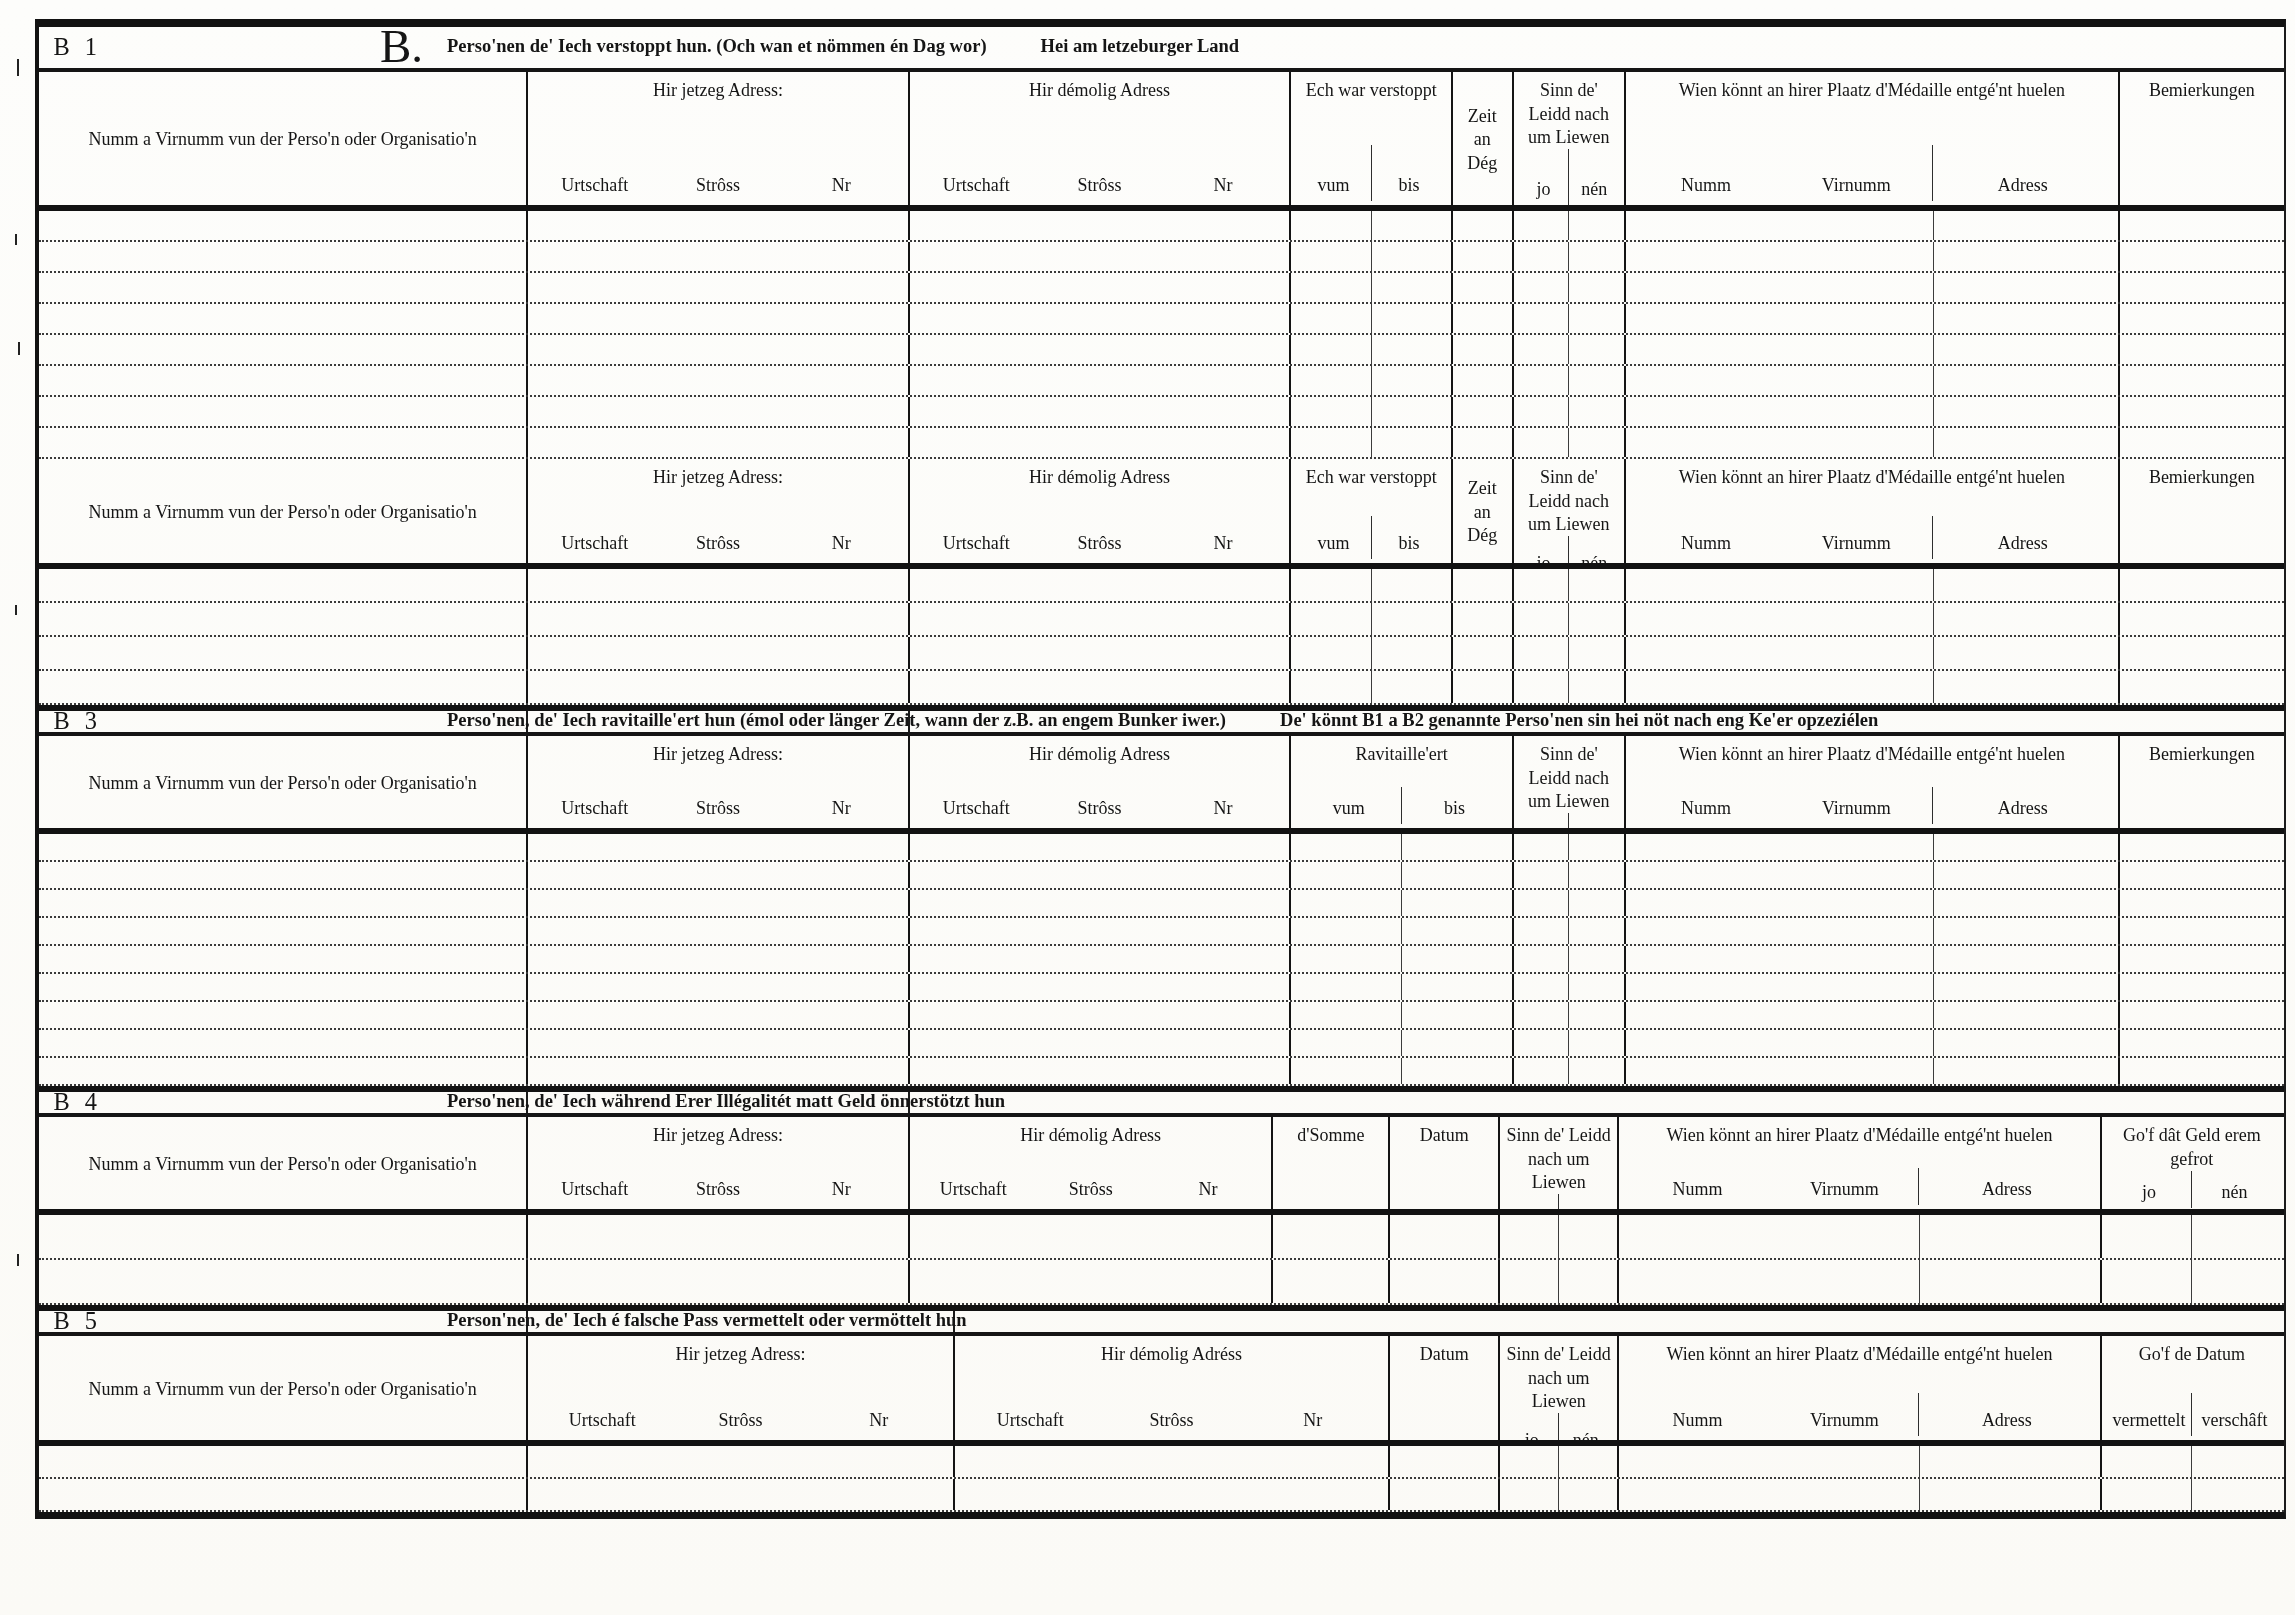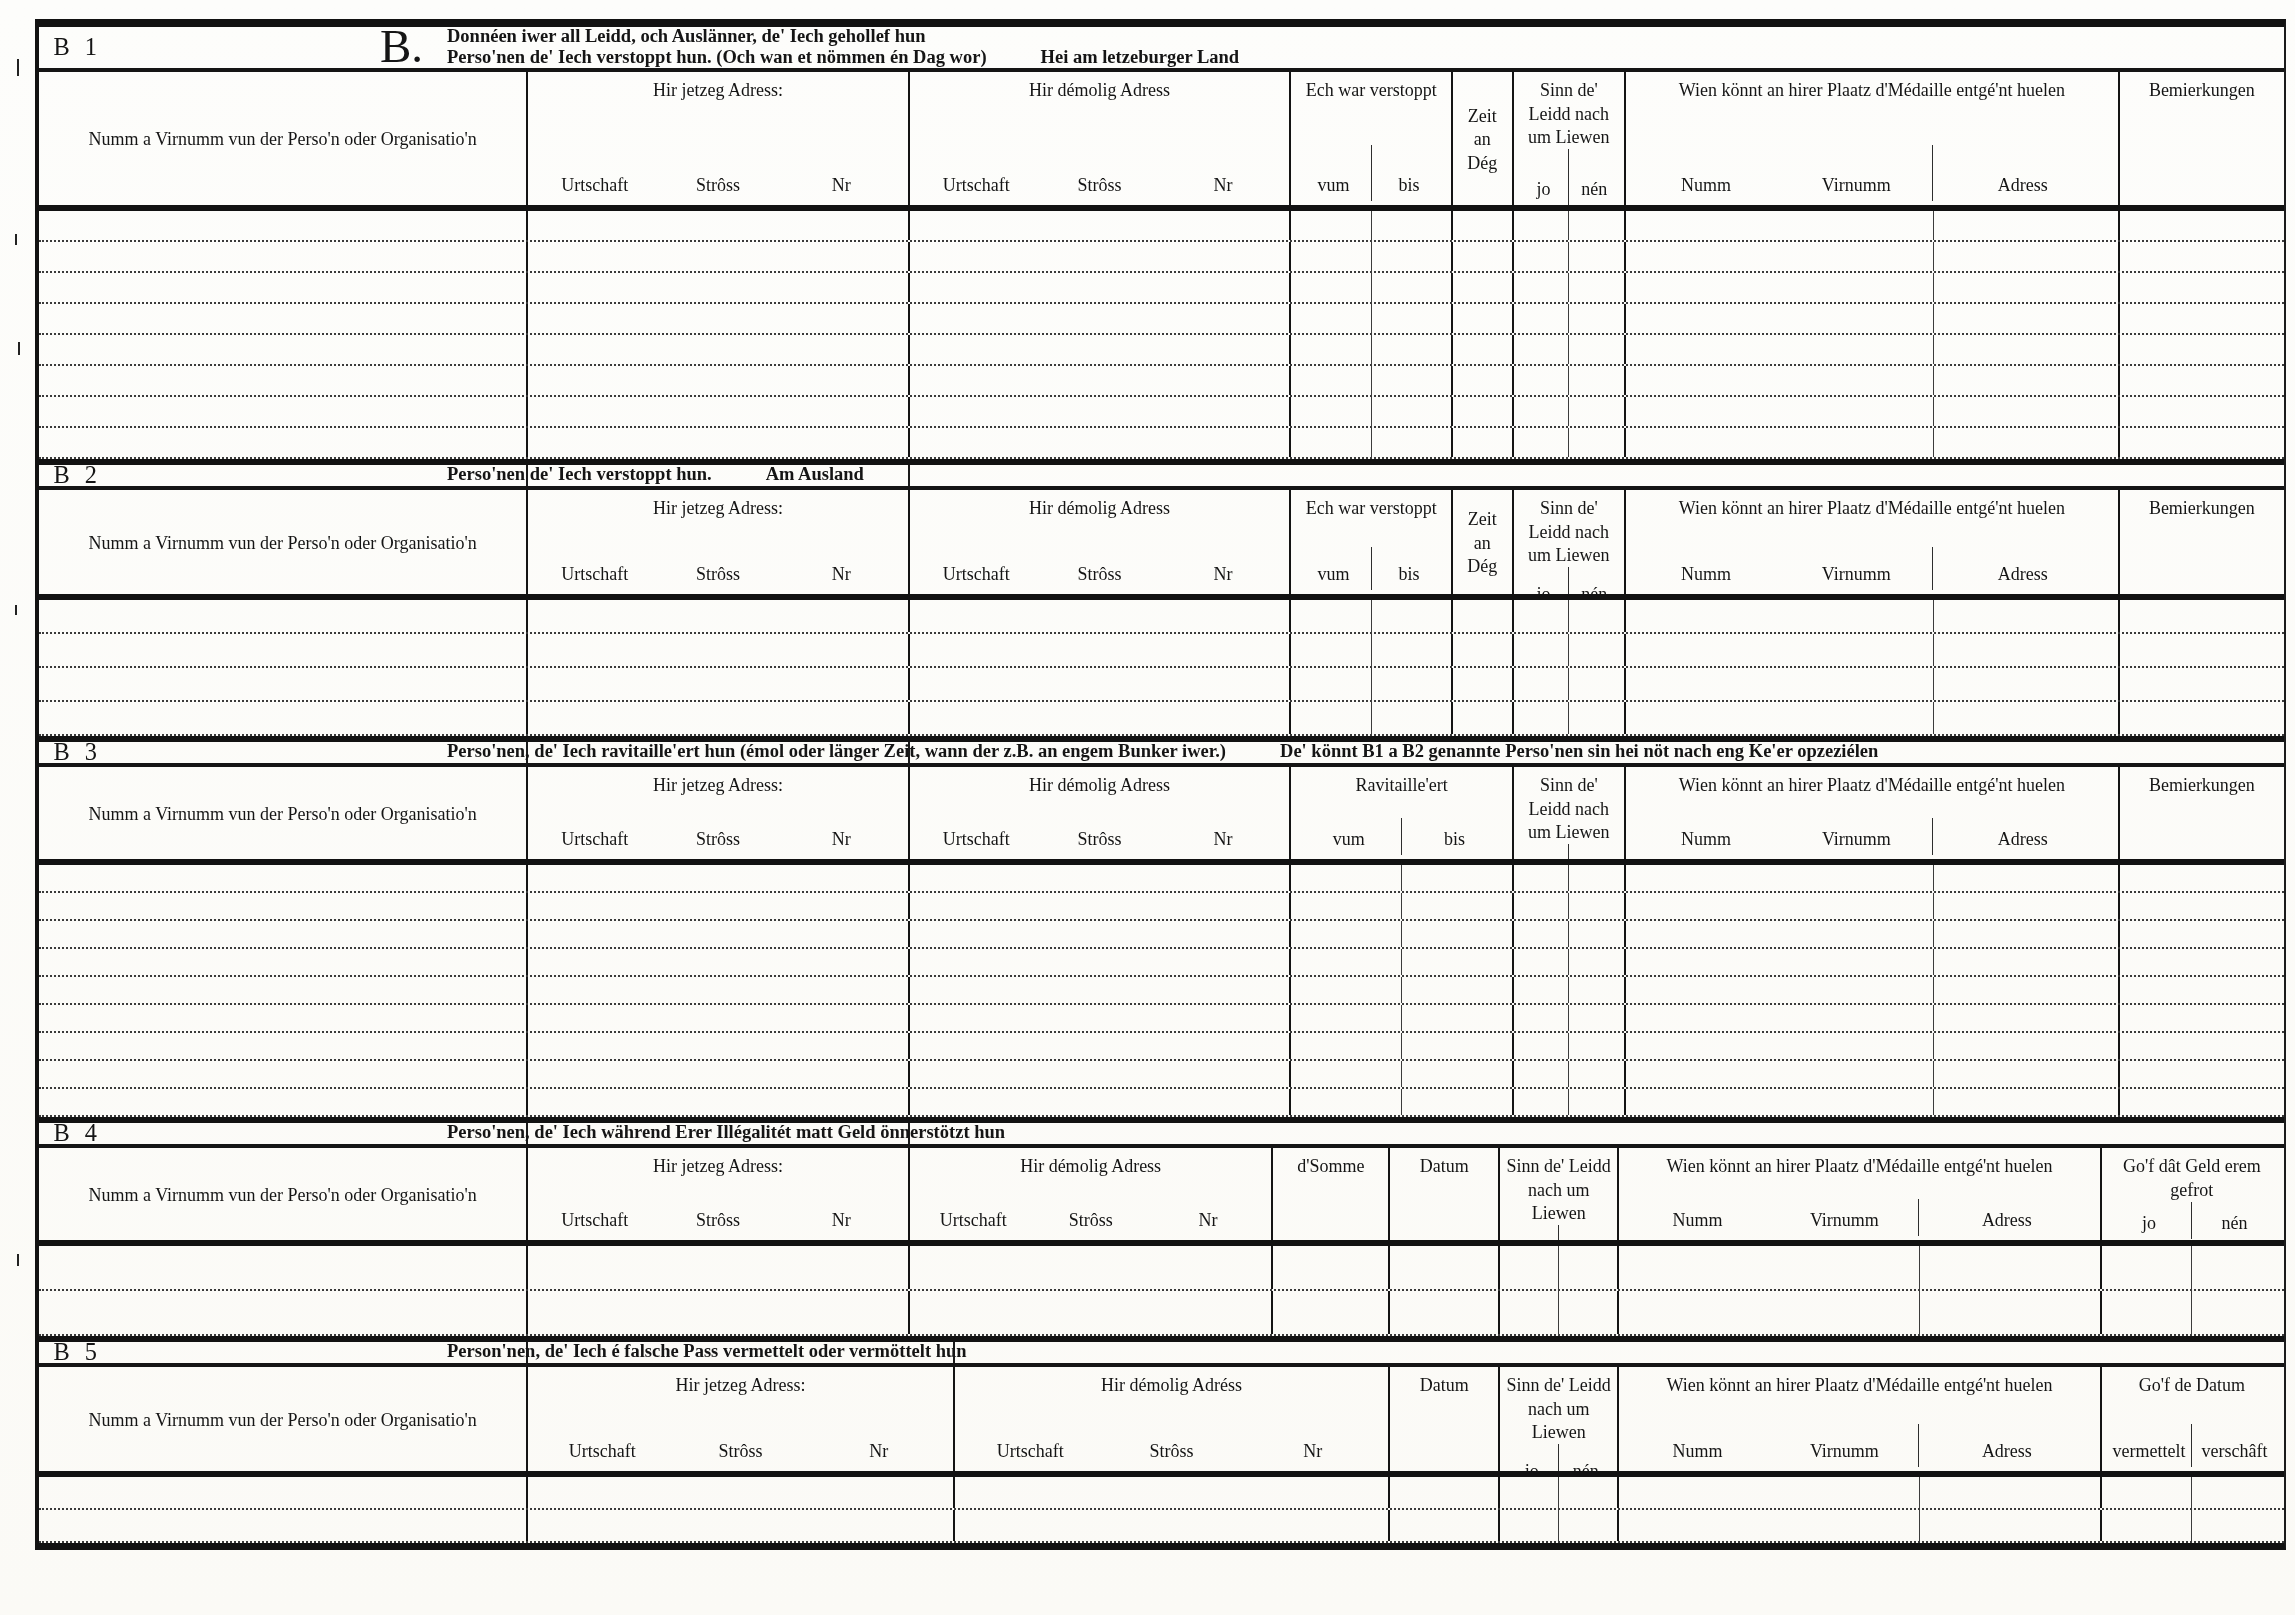--- a/index.html
+++ b/index.html
@@ -70,21 +70,20 @@
 </head>
 <body>
 
 <div class="page">
   <div class="form" id="form-root">
       <div class="section">
         <div class="title-band" style="height: 45px;">
           <span class="sec-label">B 1</span>
           <span class="big-letter">B.</span>
           <div class="title-wrap">
-            <div class="title-line"><span class="title-text">Donnéen iwer all Leidd, och Auslänner, de' Iech gehollef hun</span></div>
             <div class="title-line"><span class="title-text">Perso'nen de' Iech verstoppt hun. (Och wan et nömmen én Dag wor)</span><span class="title-right">Hei am letzeburger Land</span></div>
           </div>
         </div>
         <div class="hrow" style="height: 139px;">
           <div class="hcell middle" style="width: 21.7%;">
             <div class="group">Numm a Virnumm vun der Perso'n oder Organisatio'n</div>
           </div>
           <div class="hcell" style="width: 17%;">
             <div class="group">Hir jetzeg Adress:</div>
             <div class="subs">
@@ -287,28 +286,20 @@
             <div class="bcell" style="width: 22%;">
               <div class="bsub" style="flex: 1 1 0%;"></div>
               <div class="bsub" style="flex: 1 1 0%;"></div>
               <div class="bsub div" style="flex: 1.2 1 0%;"></div>
             </div>
             <div class="bcell" style="width: 7.4%;"></div>
           </div>
         </div>
       </div>
       <div class="section">
-        <div class="title-band" style="height: 31px;">
-          <div class="vline" style="left: 21.7%;"></div>
-          <div class="vline" style="left: 38.7%;"></div>
-          <span class="sec-label">B 2</span>
-          <div class="title-wrap">
-            <div class="title-line"><span class="title-text">Perso'nen de' Iech verstoppt hun.</span><span class="title-right">Am Ausland</span></div>
-          </div>
-        </div>
         <div class="hrow" style="height: 110px;">
           <div class="hcell middle" style="width: 21.7%;">
             <div class="group">Numm a Virnumm vun der Perso'n oder Organisatio'n</div>
           </div>
           <div class="hcell" style="width: 17%;">
             <div class="group">Hir jetzeg Adress:</div>
             <div class="subs">
               <div class="sub">Urtschaft</div>
               <div class="sub">Strôss</div>
               <div class="sub">Nr</div>

